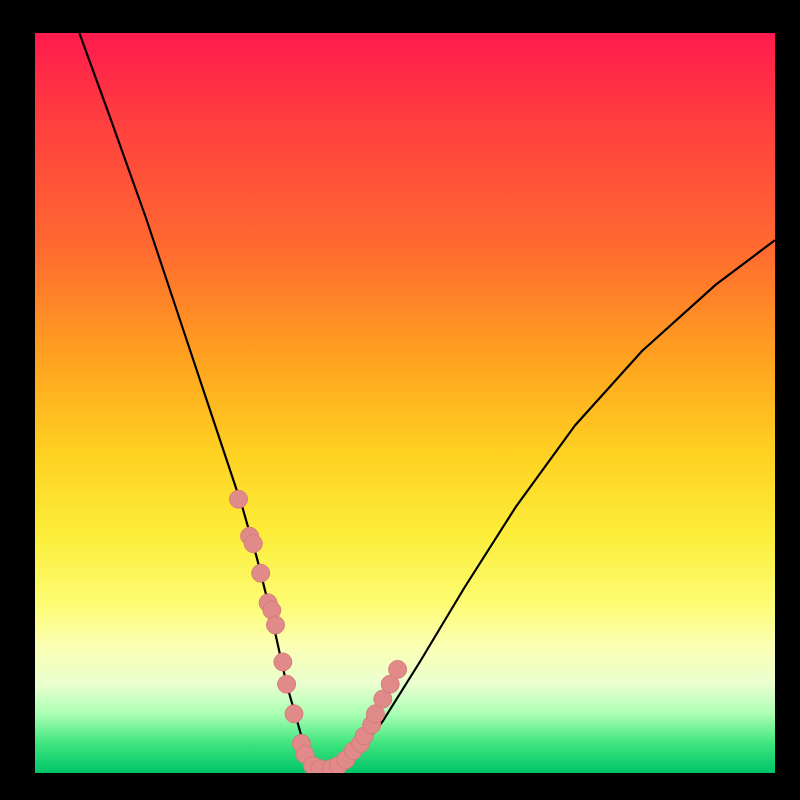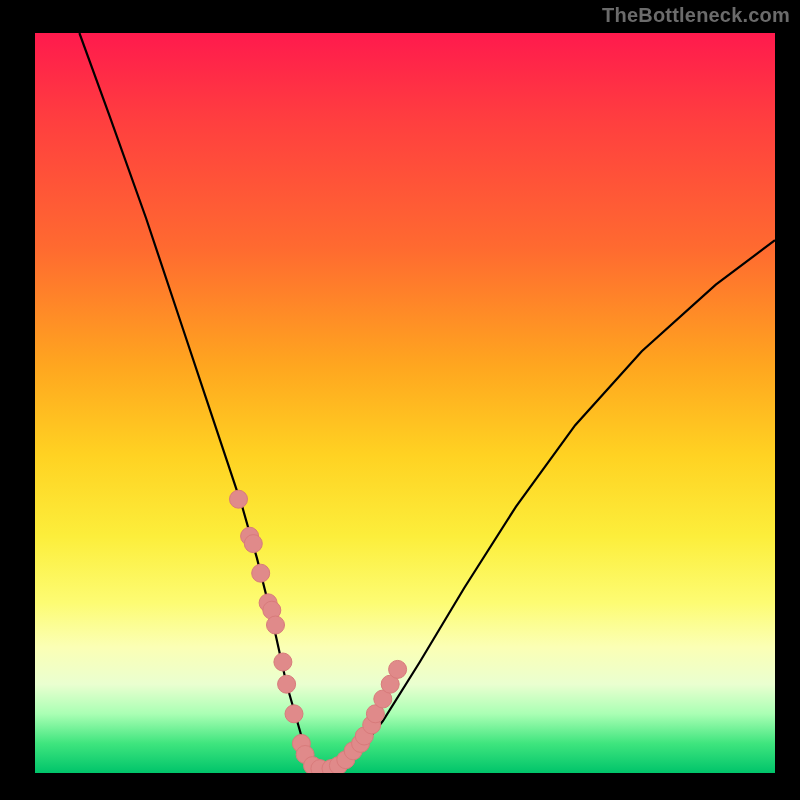--- a/index.html
+++ b/index.html
@@ -88,14 +88,13 @@
           <circle cx="325.6" cy="710.4" r="9" fill="#e08a8a" stroke="#d87b7b" stroke-width="1"></circle>
           <circle cx="329.3" cy="703.0" r="9" fill="#e08a8a" stroke="#d87b7b" stroke-width="1"></circle>
           <circle cx="336.7" cy="691.9" r="9" fill="#e08a8a" stroke="#d87b7b" stroke-width="1"></circle>
           <circle cx="340.4" cy="680.8" r="9" fill="#e08a8a" stroke="#d87b7b" stroke-width="1"></circle>
           <circle cx="347.8" cy="666.0" r="9" fill="#e08a8a" stroke="#d87b7b" stroke-width="1"></circle>
           <circle cx="355.2" cy="651.2" r="9" fill="#e08a8a" stroke="#d87b7b" stroke-width="1"></circle>
           <circle cx="362.6" cy="636.4" r="9" fill="#e08a8a" stroke="#d87b7b" stroke-width="1"></circle>
         </g>
     </svg>
   </div>
-  <div class="watermark">TheBottleneck.com</div>
 </div>
 
 </body></html>

